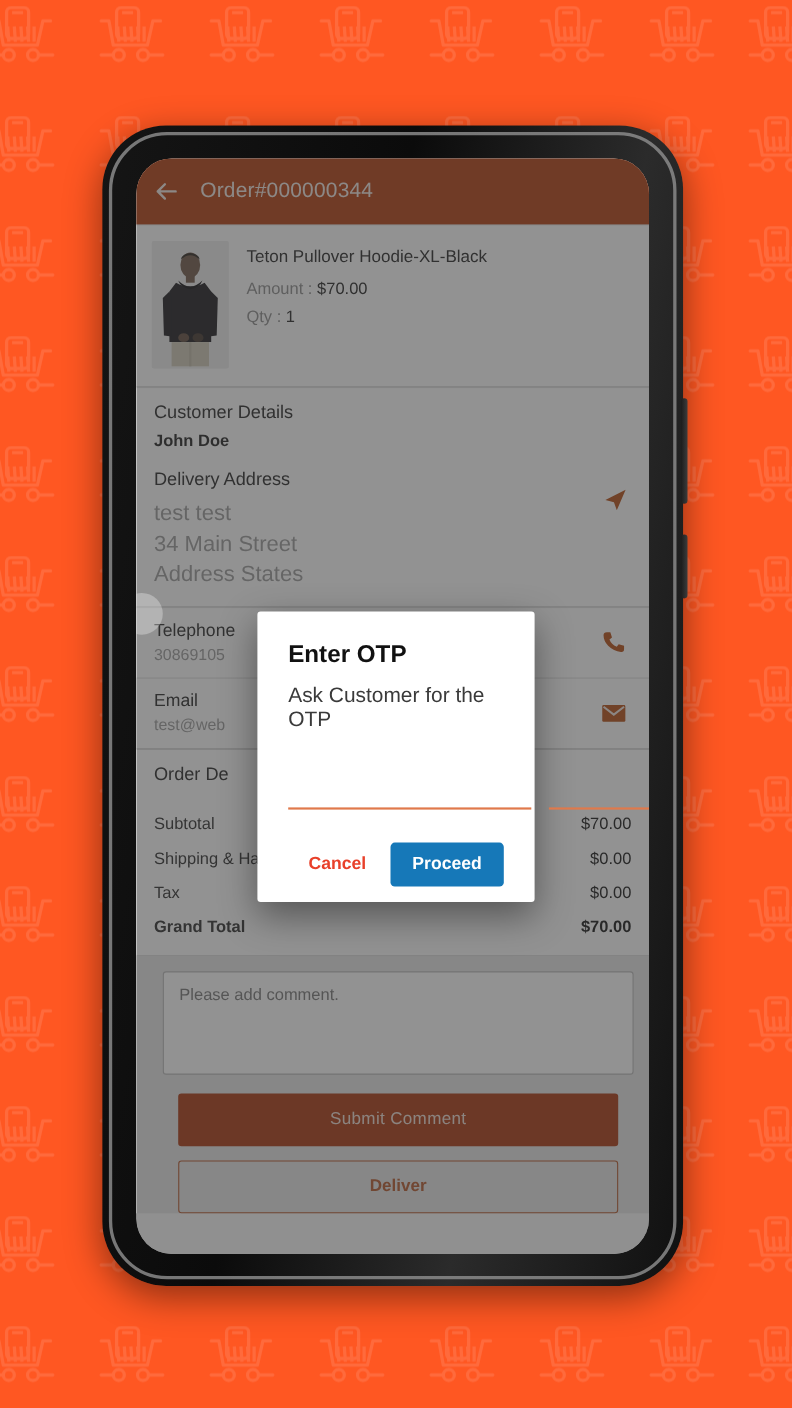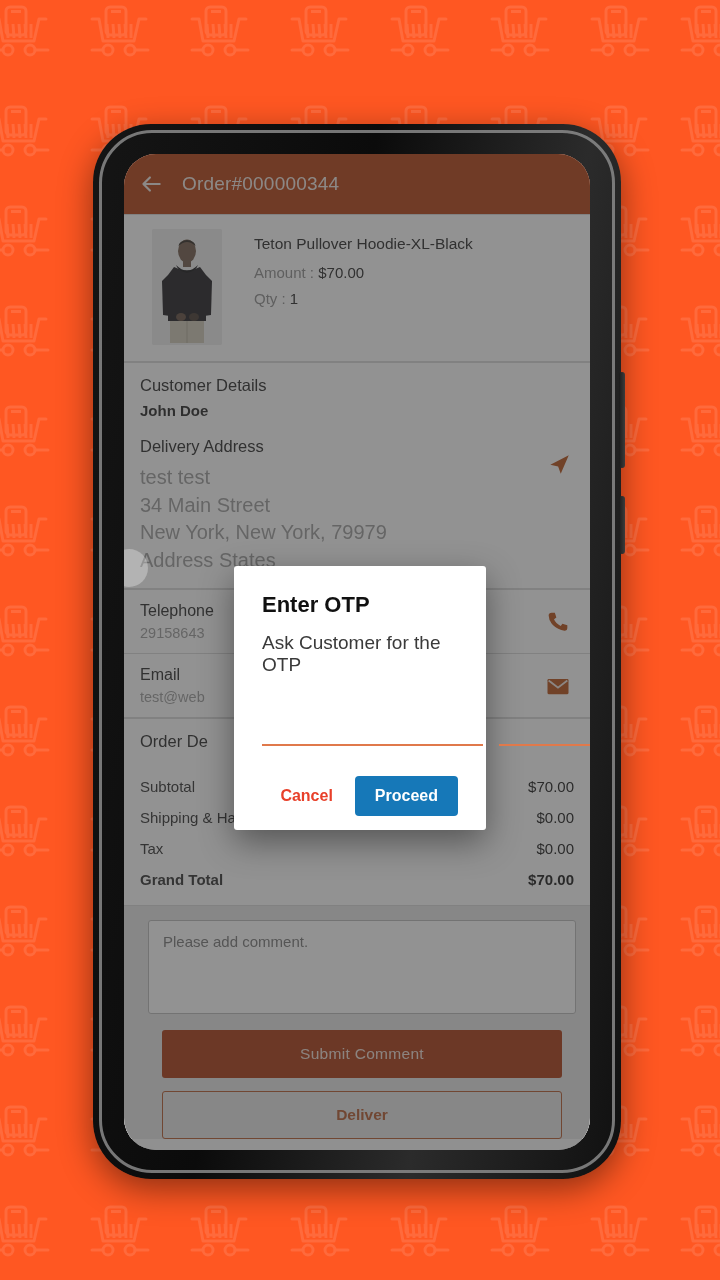--- a/index.html
+++ b/index.html
@@ -13,21 +13,21 @@
   #backdrop{
     position:absolute; inset:0;
     background:#FF5722;
     overflow:hidden;
   }
   #pattern{ position:absolute; inset:0; }
 
   
   #device{
     position:absolute;
-    left:93px; top:124px;
+    left:93px; top:114px;
     width:528px; height:1055px;
     border-radius:58px;
     background:linear-gradient(100deg,#151515 0%,#0b0b0b 40%,#2b2b2b 70%,#101010 100%);
     box-shadow:0 10px 34px rgba(0,0,0,.45);
   }
   #device::after{
     content:""; position:absolute; inset:6px;
     border-radius:53px;
     border:3px solid #8a8a8a;
     opacity:.85;
@@ -71,21 +71,21 @@
   .content{ background:#fafafa; }
 
   .card{
     background:#fff;
     border-top:1px solid #d8d8d8;
     border-bottom:1px solid #d8d8d8;
   }
 
   
   .product-row{
-    display:flex; gap:32px; padding:14px 14px 16px 28px;
+    display:flex; gap:16px; padding:14px 14px 16px 14px;
     background:#fff;
   }
   .thumb{
     width:70px; height:116px; flex:none;
     background:#ececec;
     position:relative; overflow:hidden;
     border-radius:2px;
   }
   .prod-info{ padding-top:6px; }
   .prod-title{ font-size:15.5px; color:#222; margin-bottom:11px; }
@@ -407,31 +407,30 @@
             <div class="sec-sub">John Doe</div>
           </div>
           <div class="sec" style="padding-top:4px;">
             <div class="sec-h">Delivery Address</div>
             <svg class="navarrow" viewBox="0 0 24 24">
               <path d="M21 4 L4 12.6 L11.2 14.4 L13.6 21 Z" fill="#B3490F"></path>
             </svg>
             <div class="addr">
               <div>test test</div>
               <div>34 Main Street</div>
-              <div>New York, New York, 79979</div>
               <div>Address States</div>
             </div>
           </div>
         </div>
 
         <div class="card" style="border-bottom:none;">
           <div class="contact-row">
             <div>
               <div class="contact-lab">Telephone</div>
-              <div class="contact-val">29158643</div>
+              <div class="contact-val">30869105</div>
             </div>
             <svg class="c-icon" viewBox="0 0 24 24">
               <path d="M6.6 4 L9.3 4 L10.6 8.2 L8.6 9.7 Q10 13.4 14.3 15.4 L15.8 13.4 L20 14.7 L20 17.4 Q20 19.6 17.6 19.4 Q11.8 18.8 7.6 14.6 Q4 10.8 4 6.4 Q4 4 6.6 4 Z" fill="#B3490F"></path>
             </svg>
           </div>
           <div class="divline"></div>
         </div>
 
         <div class="card" style="border-top:none;">
           <div class="contact-row">

